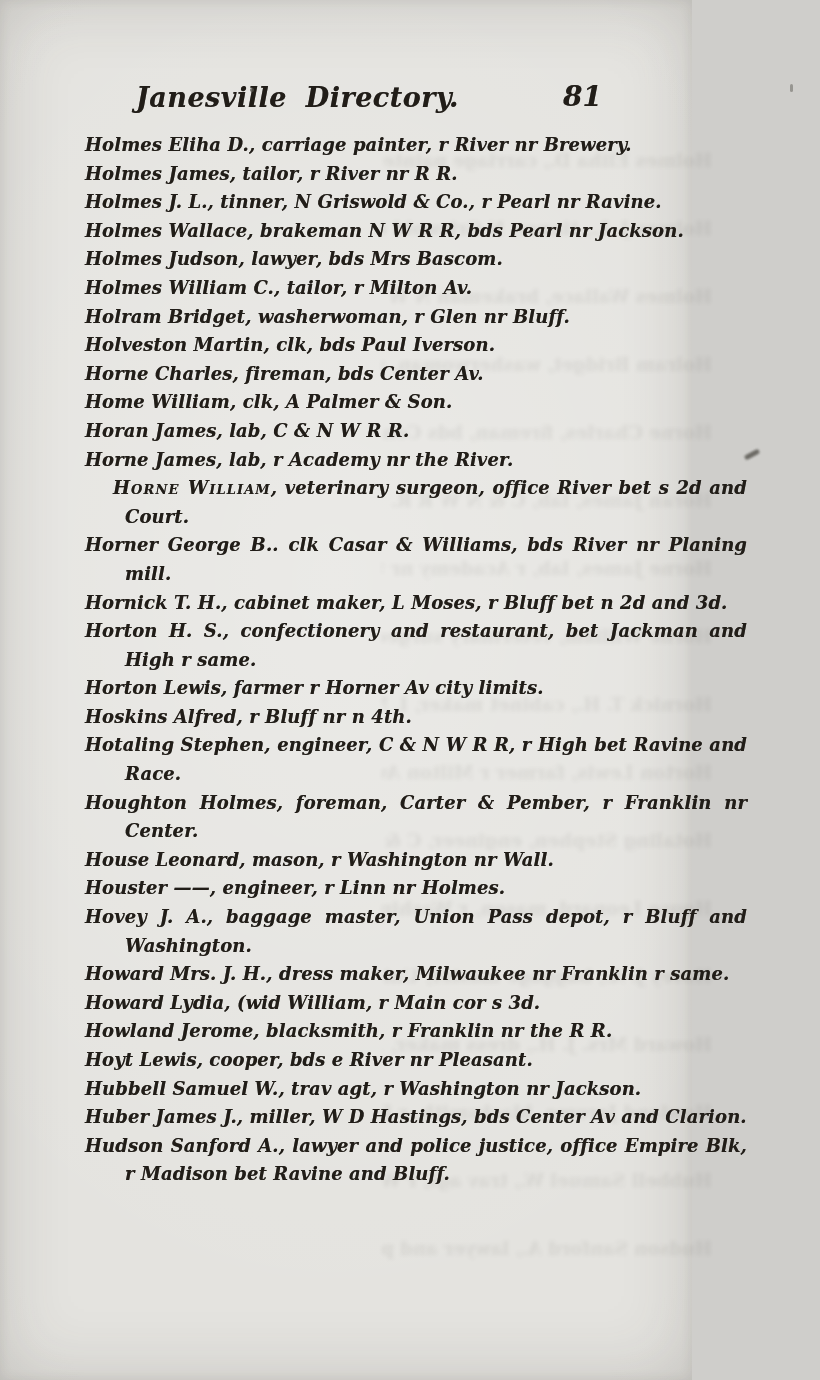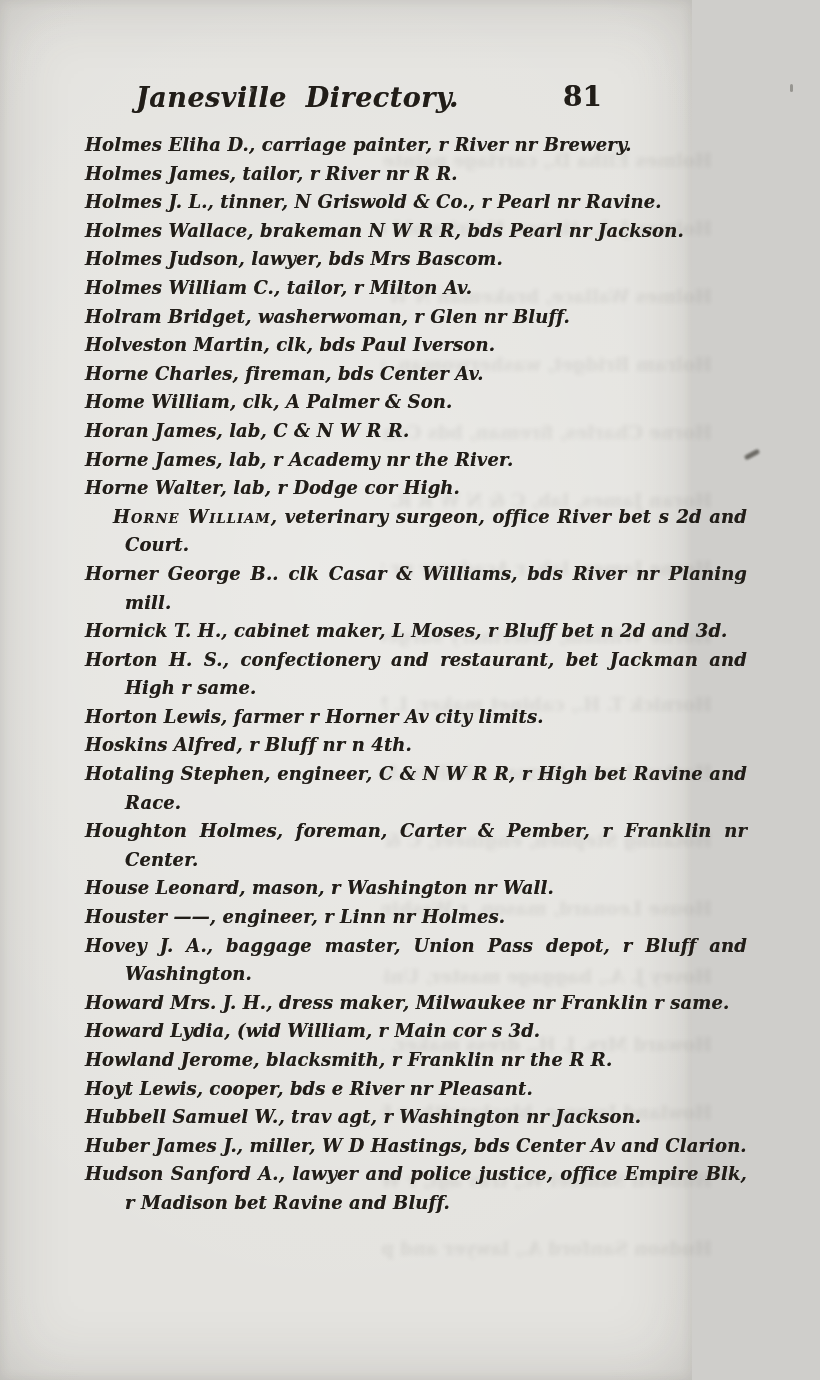--- a/index.html
+++ b/index.html
@@ -39,21 +39,21 @@
     position:absolute;top:82px;left:85px;right:72px;height:36px;
   }
   .title{
     position:absolute;left:0;right:110px;text-align:center;
     font-style:italic;font-weight:bold;font-size:27px;
     letter-spacing:.5px;word-spacing:9px;
     text-shadow:0 0 .5px rgba(20,18,14,.55);
   }
   .pagenum{
     position:absolute;right:18px;top:-2px;
-    font-weight:bold;font-size:28px;
+    font-style:italic;font-weight:bold;font-size:28px;
     text-shadow:0 0 .5px rgba(20,18,14,.55);
   }
 
   .entries{
     position:absolute;top:131px;left:85px;width:662px;
   }
   .entry{
     margin:0;
     font-size:18px;line-height:28.6px;font-weight:bold;
     padding-left:40px;text-indent:-40px;
@@ -108,21 +108,20 @@
       <p class="entry"><span class="entry-name">Holmes J. L.</span><span class="entry-rest">, tinner, N Griswold &amp; Co., r Pearl nr Ravine.</span></p>
       <p class="entry"><span class="entry-name">Holmes Wallace</span><span class="entry-rest">, brakeman N W R R, bds Pearl nr Jackson.</span></p>
       <p class="entry"><span class="entry-name">Holmes Judson</span><span class="entry-rest">, lawyer, bds Mrs Bascom.</span></p>
       <p class="entry"><span class="entry-name">Holmes William C.</span><span class="entry-rest">, tailor, r Milton Av.</span></p>
       <p class="entry"><span class="entry-name">Holram Bridget</span><span class="entry-rest">, washerwoman, r Glen nr Bluff.</span></p>
       <p class="entry"><span class="entry-name">Holveston Martin</span><span class="entry-rest">, clk, bds Paul Iverson.</span></p>
       <p class="entry"><span class="entry-name">Horne Charles</span><span class="entry-rest">, fireman, bds Center Av.</span></p>
       <p class="entry"><span class="entry-name">Home William</span><span class="entry-rest">, clk, A Palmer &amp; Son.</span></p>
       <p class="entry"><span class="entry-name">Horan James</span><span class="entry-rest">, lab, C &amp; N W R R.</span></p>
       <p class="entry"><span class="entry-name">Horne James</span><span class="entry-rest">, lab, r Academy nr the River.</span></p>
-      <p class="entry"><span class="entry-name">Horne Walter</span><span class="entry-rest">, lab, r Dodge cor High.</span></p>
       <p class="entry"><span class="entry-name smallcaps">Horne William</span><span class="entry-rest">, veterinary surgeon, office River bet s 2d and Court.</span></p>
       <p class="entry"><span class="entry-name">Horner George B.</span><span class="entry-rest">. clk Casar &amp; Williams, bds River nr Planing mill.</span></p>
       <p class="entry"><span class="entry-name">Hornick T. H.</span><span class="entry-rest">, cabinet maker, L Moses, r Bluff bet n 2d and 3d.</span></p>
       <p class="entry"><span class="entry-name">Horton H. S.</span><span class="entry-rest">, confectionery and restaurant, bet Jackman and High r same.</span></p>
       <p class="entry"><span class="entry-name">Horton Lewis</span><span class="entry-rest">, farmer r Horner Av city limits.</span></p>
       <p class="entry"><span class="entry-name">Hoskins Alfred</span><span class="entry-rest">, r Bluff nr n 4th.</span></p>
       <p class="entry"><span class="entry-name">Hotaling Stephen</span><span class="entry-rest">, engineer, C &amp; N W R R, r High bet Ravine and Race.</span></p>
       <p class="entry"><span class="entry-name">Houghton Holmes</span><span class="entry-rest">, foreman, Carter &amp; Pember, r Franklin nr Center.</span></p>
       <p class="entry"><span class="entry-name">House Leonard</span><span class="entry-rest">, mason, r Washington nr Wall.</span></p>
       <p class="entry"><span class="entry-name">Houster</span><span class="entry-rest"> ——, engineer, r Linn nr Holmes.</span></p>

